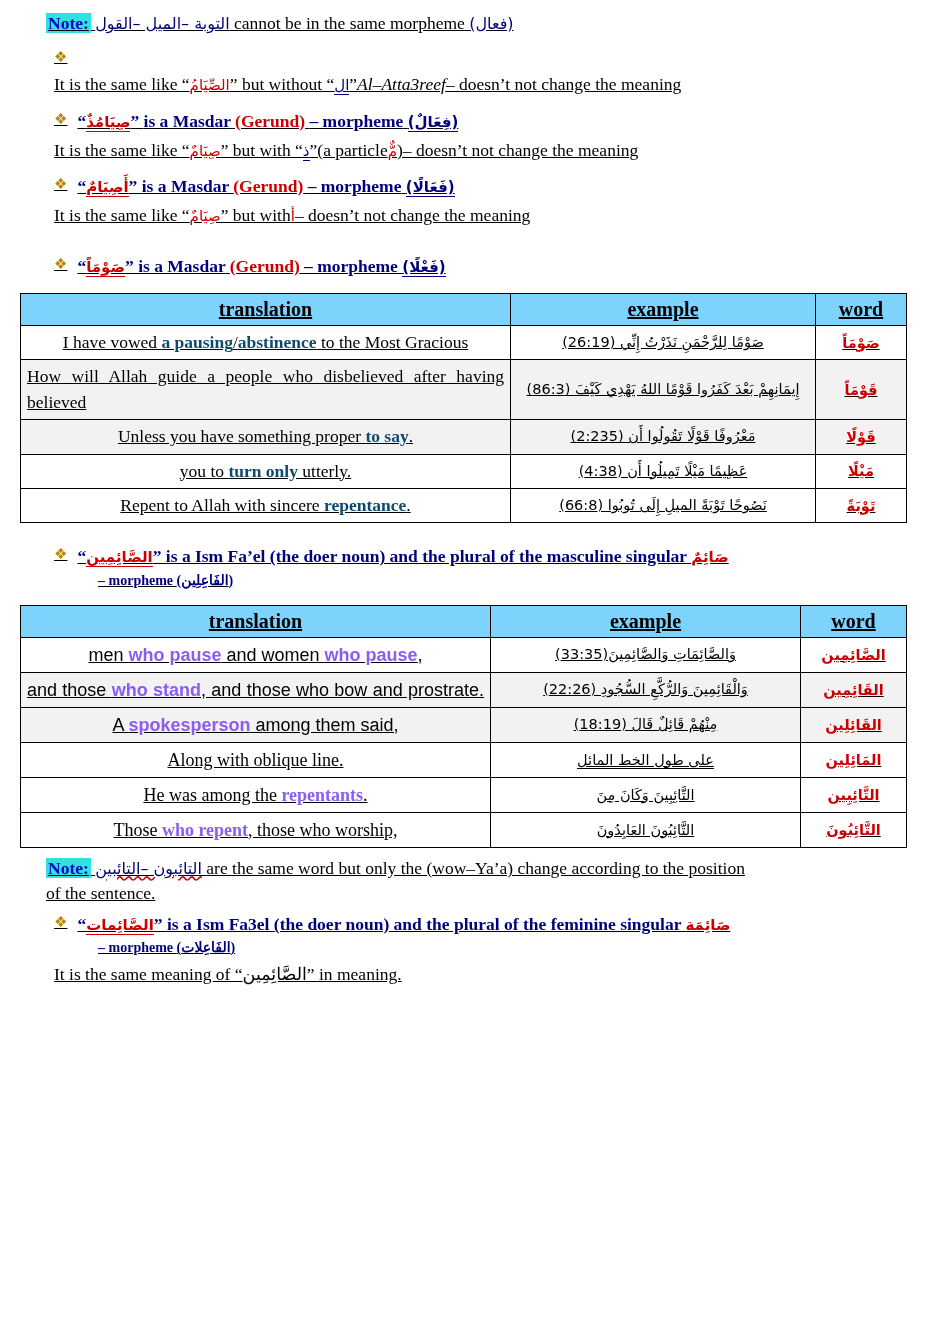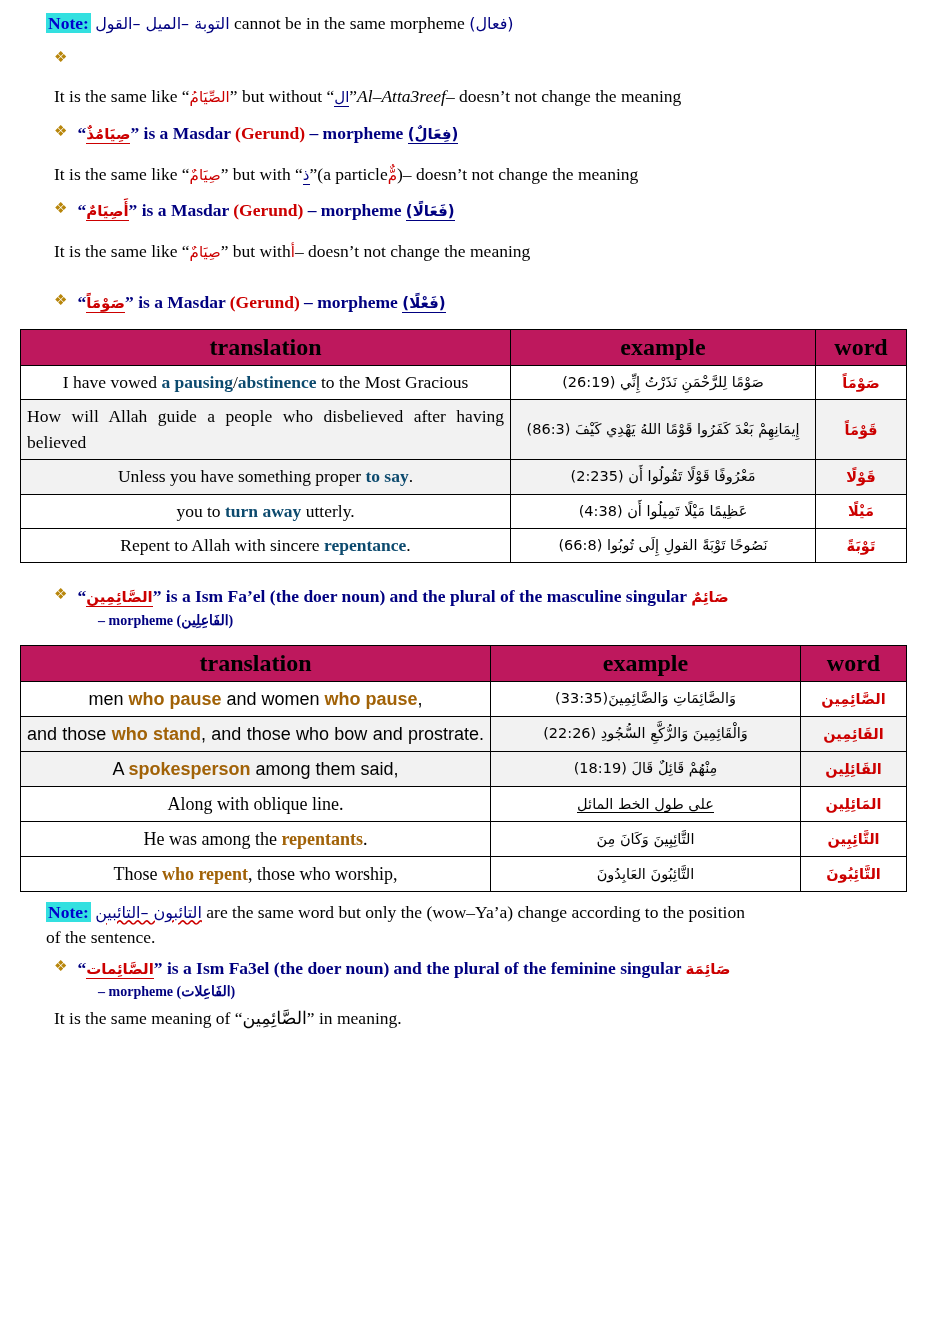--- a/index.html
+++ b/index.html
@@ -11,20 +11,21 @@
     width: 929px;
     min-height: 1317px;
     font-family: "Liberation Serif", serif;
     color: #000000;
     position: relative;
   }
   .page {
     width: 840px;
     box-sizing: border-box;
     padding: 8px 20px 10px 20px;
+    text-decoration: underline;
   }
   .ar {
     font-family: "DejaVu Sans", sans-serif;
     direction: rtl;
     unicode-bidi: embed;
   }
   .note-line {
     font-size: 17.5px;
     margin: 4px 0 2px 26px;
     line-height: 1.35;
@@ -78,21 +79,21 @@
     font-size: 15px;
     border-bottom: 1px solid #000080;
     direction: rtl;
     unicode-bidi: embed;
   }
   .bullet-text .red {
     color: #cc0000;
   }
   .plain-line {
     font-size: 17.5px;
-    margin: 16px 0 0 34px;
+    margin: 4px 0 0 34px;
     line-height: 1.45;
   }
   .plain-line .arq {
     font-family: "DejaVu Sans", sans-serif;
     color: #cc0000;
     font-size: 15px;
     direction: rtl;
     unicode-bidi: embed;
   }
   .plain-line .arblue {
@@ -110,23 +111,23 @@
     width: 886px;
     margin: 14px auto 0 auto;
     table-layout: fixed;
   }
   table.doc th, table.doc td {
     border: 1px solid #000000;
     padding: 4px 6px;
     vertical-align: middle;
   }
   table.doc thead th {
-    background: #be185d;
-    font-weight: bold;
-    font-size: 24px;
+    background: #7dd3fc;
+    font-weight: bold;
+    font-size: 20px;
   }
   col.c-trans { width: 490px; }
   col.c-ex { width: 305px; }
   col.c-word { width: 91px; }
   td.trans {
     font-size: 17.5px;
     text-align: center;
     line-height: 1.45;
   }
   td.trans.just {
@@ -148,21 +149,21 @@
     font-weight: bold;
     text-align: center;
     direction: rtl;
   }
   tr.shade td { background: #f2f2f2; }
 
   table.doc2 td.trans {
     font-family: "Liberation Sans", sans-serif;
     font-size: 18px;
   }
-  table.doc2 td.trans b { color: #a16207; }
+  table.doc2 td.trans b { color: #8b5cf6; }
   table.doc2 thead th { font-family: "Liberation Serif", serif; }
   table.doc2 td.word { font-weight: bold; }
   col.c2-trans { width: 470px; }
   col.c2-ex { width: 310px; }
   col.c2-word { width: 106px; }
   td.example .uline { border-bottom: 1px solid #000; }
   .sub-line {
     font-weight: bold;
     font-size: 14px;
     color: #000080;
@@ -265,27 +266,27 @@
         <td class="trans just">How will Allah guide a people who disbelieved after having believed</td>
         <td class="example ar">إِيمَانِهِمْ بَعْدَ كَفَرُوا قَوْمًا اللهُ يَهْدِي كَيْفَ (86:3)</td>
         <td class="word ar">قَوْمَاً</td>
       </tr>
       <tr class="shade">
         <td class="trans">Unless you have something proper <b>to say</b>.</td>
         <td class="example ar">مَعْرُوفًا قَوْلًا تَقُولُوا أَن (2:235)</td>
         <td class="word ar">قَوْلًا</td>
       </tr>
       <tr>
-        <td class="trans">you to <b>turn away</b> utterly.</td>
+        <td class="trans">you to <b>turn only</b> utterly.</td>
         <td class="example ar">عَظِيمًا مَيْلًا تَمِيلُوا أَن (4:38)</td>
         <td class="word ar">مَيْلًا</td>
       </tr>
       <tr>
         <td class="trans">Repent to Allah with sincere <b>repentance</b>.</td>
-        <td class="example ar">نَصُوحًا تَوْبَةً القولِ إِلَى تُوبُوا (66:8)</td>
+        <td class="example ar">نَصُوحًا تَوْبَةً الميلِ إِلَى تُوبُوا (66:8)</td>
         <td class="word ar">تَوْبَةً</td>
       </tr>
     </tbody>
   </table>
 
   <div class="bullet-row" style="margin-top:20px">
     <span class="bullet-mark">❖</span>
     <span class="bullet-text">
       “<span class="arw">الصَّائِمِين</span>”
       <span>is a Ism Fa’el (the doer noun) and the plural of the masculine singular</span>

